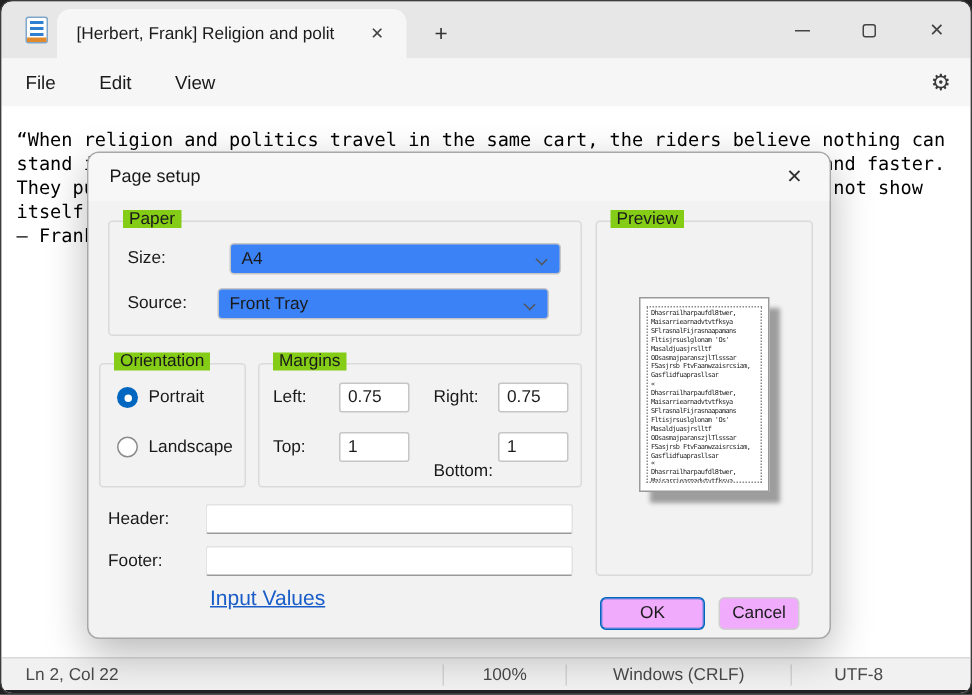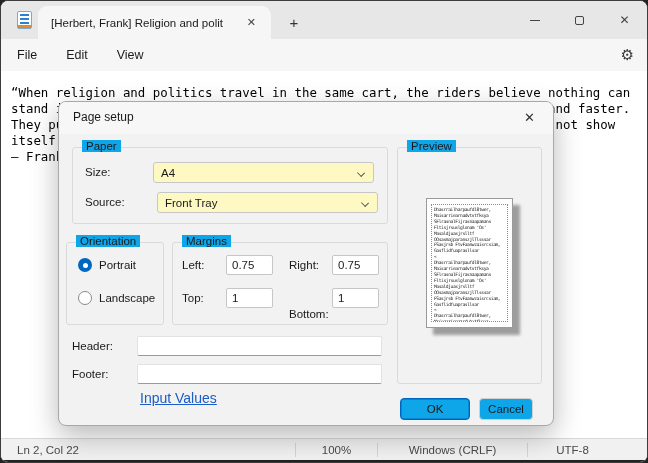--- a/index.html
+++ b/index.html
@@ -51,35 +51,35 @@
 
   
   .dialog { position:absolute; left:57px; top:100px; width:496px; height:325px; background:#f2f2f2;
             border:1px solid #a8a8a8; border-radius:8px; box-shadow:0 10px 28px rgba(0,0,0,.28);
             overflow:hidden; z-index:10; }
   .dlg-titlebar { position:absolute; left:0; top:0; width:100%; height:32px; background:#f7f7f7; }
   .dlg-title { position:absolute; left:14px; top:8px; font-size:12px; color:#1a1a1a; }
   .dlg-close { position:absolute; right:12px; top:6px; font-size:13px; color:#333; padding:2px 6px; }
 
   .group { position:absolute; border:1px solid #dadada; border-radius:3px; }
-  .legend { position:absolute; top:-8px; left:9px; background:#0ea5e9; padding:0 4px;
+  .legend { position:absolute; top:-8px; left:9px; background:#84cc16; padding:0 4px;
             font-size:11.5px; color:#1a1a1a; }
   .g-paper { left:13px; top:45px; width:316px; height:77px; }
   .g-orient { left:7px; top:140px; width:98px; height:83px; }
   .g-margins { left:113px; top:140px; width:216px; height:83px; }
   .g-preview { left:338px; top:45px; width:145px; height:237px; }
 
   .fld-label { position:absolute; font-size:11.5px; color:#1a1a1a; }
-  .select { position:absolute; height:21px; background:#fef9c3; border:1px solid #c6c6c6;
+  .select { position:absolute; height:21px; background:#3b82f6; border:1px solid #c6c6c6;
             border-radius:3px; font-size:11.5px; color:#1a1a1a; display:flex; align-items:center;
             padding:0 31px 0 7px; }
   .chev { position:absolute; right:9px; top:7px; width:6px; height:6px; border-right:1px solid #555;
           border-bottom:1px solid #555; transform:rotate(45deg) scale(1,0.9); }
   .sel-size { left:80px; top:14px; width:221px; }
-  .sel-source { left:84px; top:44px; width:221px; }
+  .sel-source { left:72px; top:44px; width:221px; }
   .lbl-size { left:12px; top:18px; } .lbl-source { left:12px; top:48px; }
 
   .radio-row { position:absolute; left:11px; display:flex; align-items:center; }
   .radio { width:14px; height:14px; border-radius:50%; margin-right:7px; flex:0 0 auto; }
   .radio.checked { background:#0067c0; position:relative; }
   .radio.checked::after { content:""; position:absolute; left:4.5px; top:4.5px; width:5px; height:5px;
                           border-radius:50%; background:#fff; }
   .radio.unchecked { background:#fff; border:1px solid #8a8a8a; }
   .radio-label { font-size:11.5px; color:#1a1a1a; }
 
@@ -94,21 +94,21 @@
   .pv-line { font-family:"DejaVu Sans Mono",monospace; font-size:4.6px; line-height:5.9px;
              letter-spacing:-0.4px; color:#1c1c1c; white-space:nowrap; }
 
   .hf-label { position:absolute; left:13px; font-size:11.5px; color:#1a1a1a; }
   .hf-input { position:absolute; left:78px; width:245px; height:20px; background:#fff;
               border:1px solid #e2e2e2; border-bottom:1px solid #9a9a9a; border-radius:2px;
               font-size:11.5px; padding:0 6px; color:#1a1a1a; }
   .link { position:absolute; left:81px; top:288px; font-size:14px; color:#1a5dc8;
           text-decoration:underline; }
 
-  .btn { position:absolute; top:296px; height:22px; border-radius:4px; background:#0ea5e9;
+  .btn { position:absolute; top:296px; height:22px; border-radius:4px; background:#f0abfc;
          font-size:11.5px; color:#1a1a1a; display:flex; align-items:center; justify-content:center; }
   .btn-ok { left:341px; width:70px; border:1px solid #0067c0; box-shadow:0 0 0 0.5px #0067c0 inset; }
   .btn-cancel { left:420px; width:54px; border:1px solid #d0d0d0; }
 </style>
 </head>
 <body>
 
 <div class="window">
 
   <div class="titlebar">

